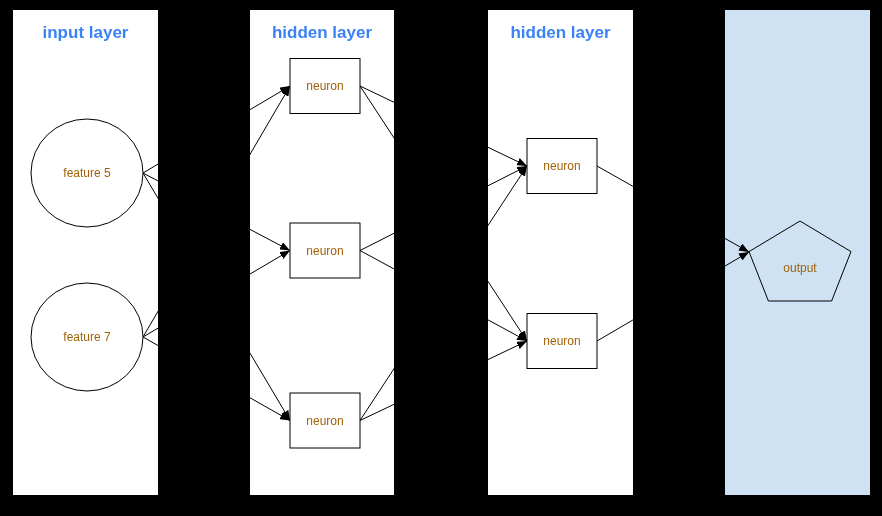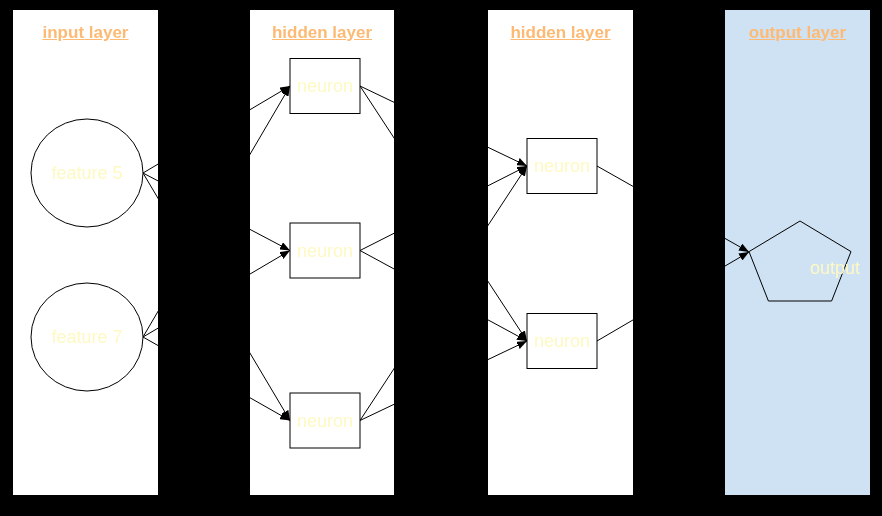--- a/index.html
+++ b/index.html
@@ -10,29 +10,28 @@
     background: #000000;
     font-family: "Liberation Sans", sans-serif;
     overflow: hidden;
   }
   .canvas svg { position: absolute; top: 0; left: 0; }
   .layer-title {
     position: absolute;
     transform: translate(-50%, -50%);
     font-size: 17px;
     font-weight: bold;
-    color: #fdba74;
+    color: #3b82f6;
     white-space: nowrap;
-    text-decoration: underline;
   }
   .node-label {
     position: absolute;
     transform: translate(-50%, -50%);
-    font-size: 18px;
-    color: #fef9c3;
+    font-size: 12px;
+    color: #a16207;
     white-space: nowrap;
   }
 </style>
 </head>
 <body>
 
 <div class="canvas">
 
   <svg width="882" height="516" viewBox="0 0 882 516">
     <defs>
@@ -71,24 +70,23 @@
       <rect x="290" y="393" width="70" height="55" fill="#ffffff"></rect>
       <rect x="527" y="138.5" width="70" height="55" fill="#ffffff"></rect>
       <rect x="527" y="313.5" width="70" height="55" fill="#ffffff"></rect>
       <polygon points="800,221 851,251.6 831.6,301 768.4,301 749,251.6" fill="none"></polygon>
     </g>
   </svg>
 
   <div class="layer-title" style="left:85.5px;  top:33px;">input layer</div>
   <div class="layer-title" style="left:322px;   top:33px;">hidden layer</div>
   <div class="layer-title" style="left:560.5px; top:33px;">hidden layer</div>
-  <div class="layer-title" style="left:797.5px; top:33px;">output layer</div>
 
   <div class="node-label" style="left:87px;  top:173px;">feature 5</div>
   <div class="node-label" style="left:87px;  top:337px;">feature 7</div>
   <div class="node-label" style="left:325px; top:86px;">neuron</div>
   <div class="node-label" style="left:325px; top:250.5px;">neuron</div>
   <div class="node-label" style="left:325px; top:420.5px;">neuron</div>
   <div class="node-label" style="left:562px; top:166px;">neuron</div>
   <div class="node-label" style="left:562px; top:341px;">neuron</div>
-  <div class="node-label" style="left:835px; top:268px;">output</div>
+  <div class="node-label" style="left:800px; top:268px;">output</div>
 
 </div>
 
 </body></html>

